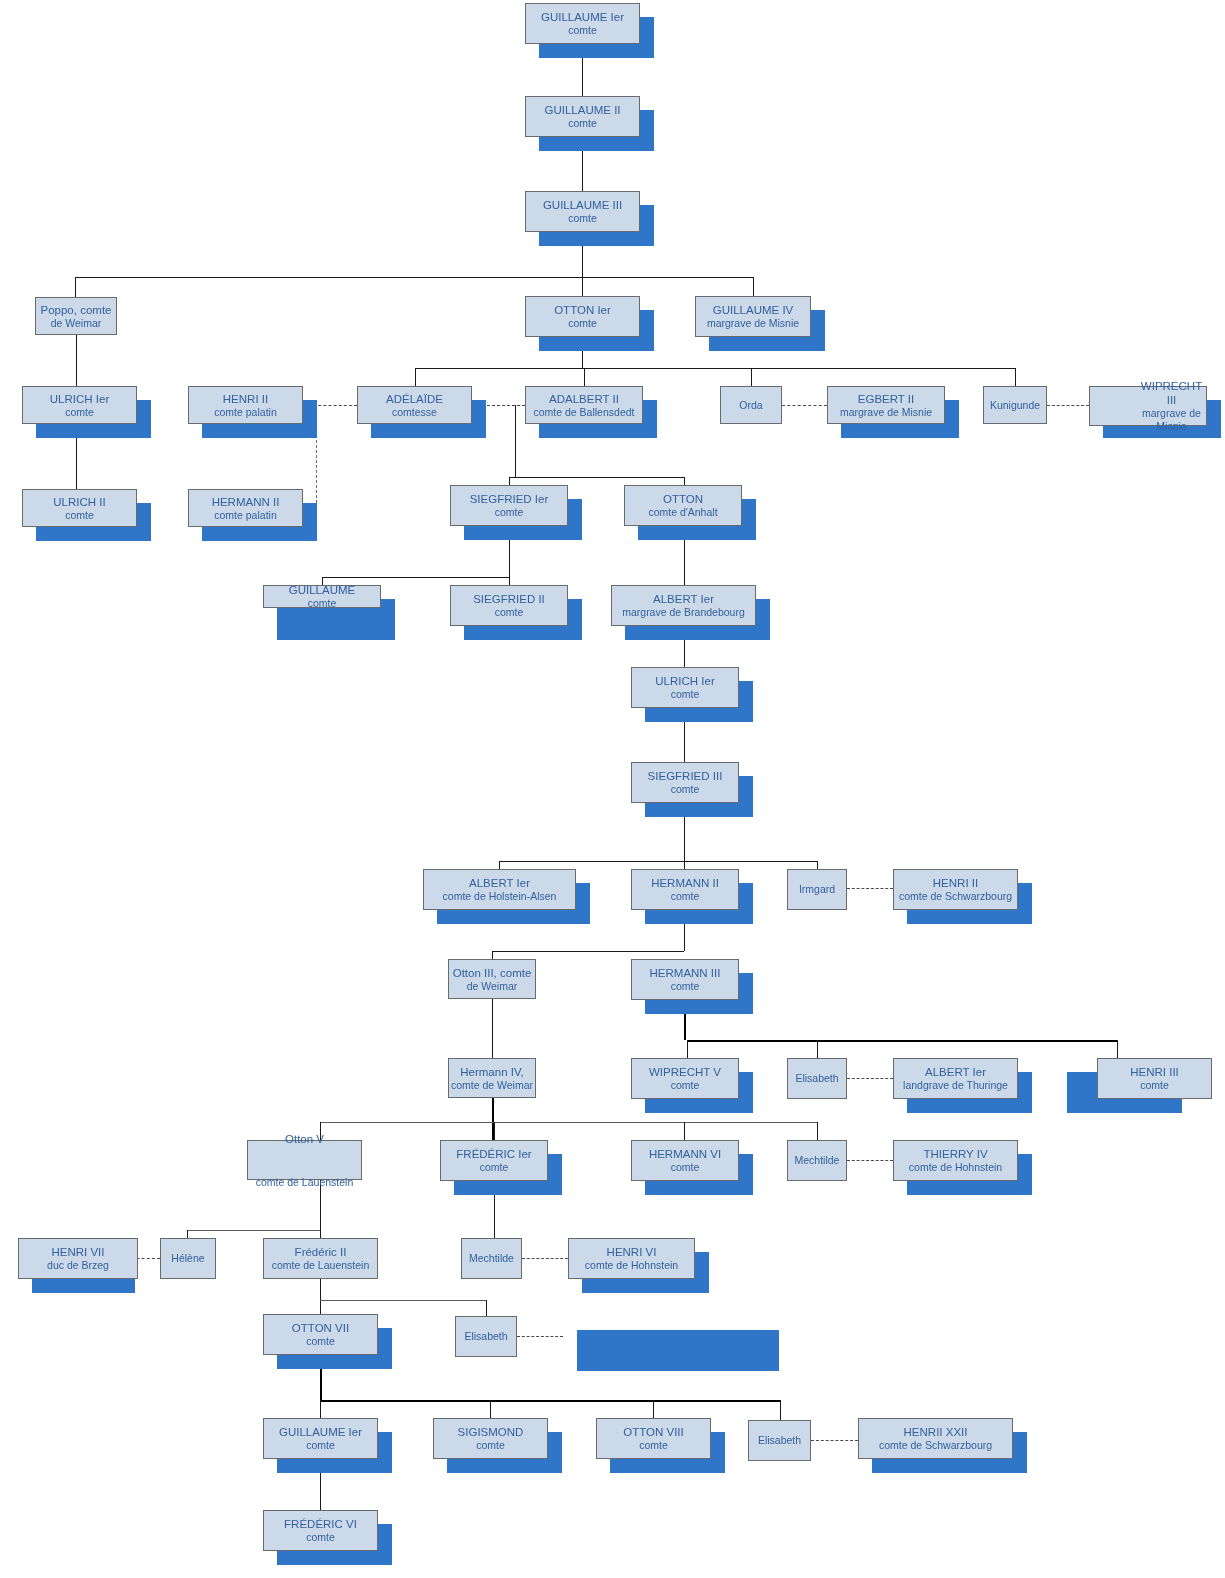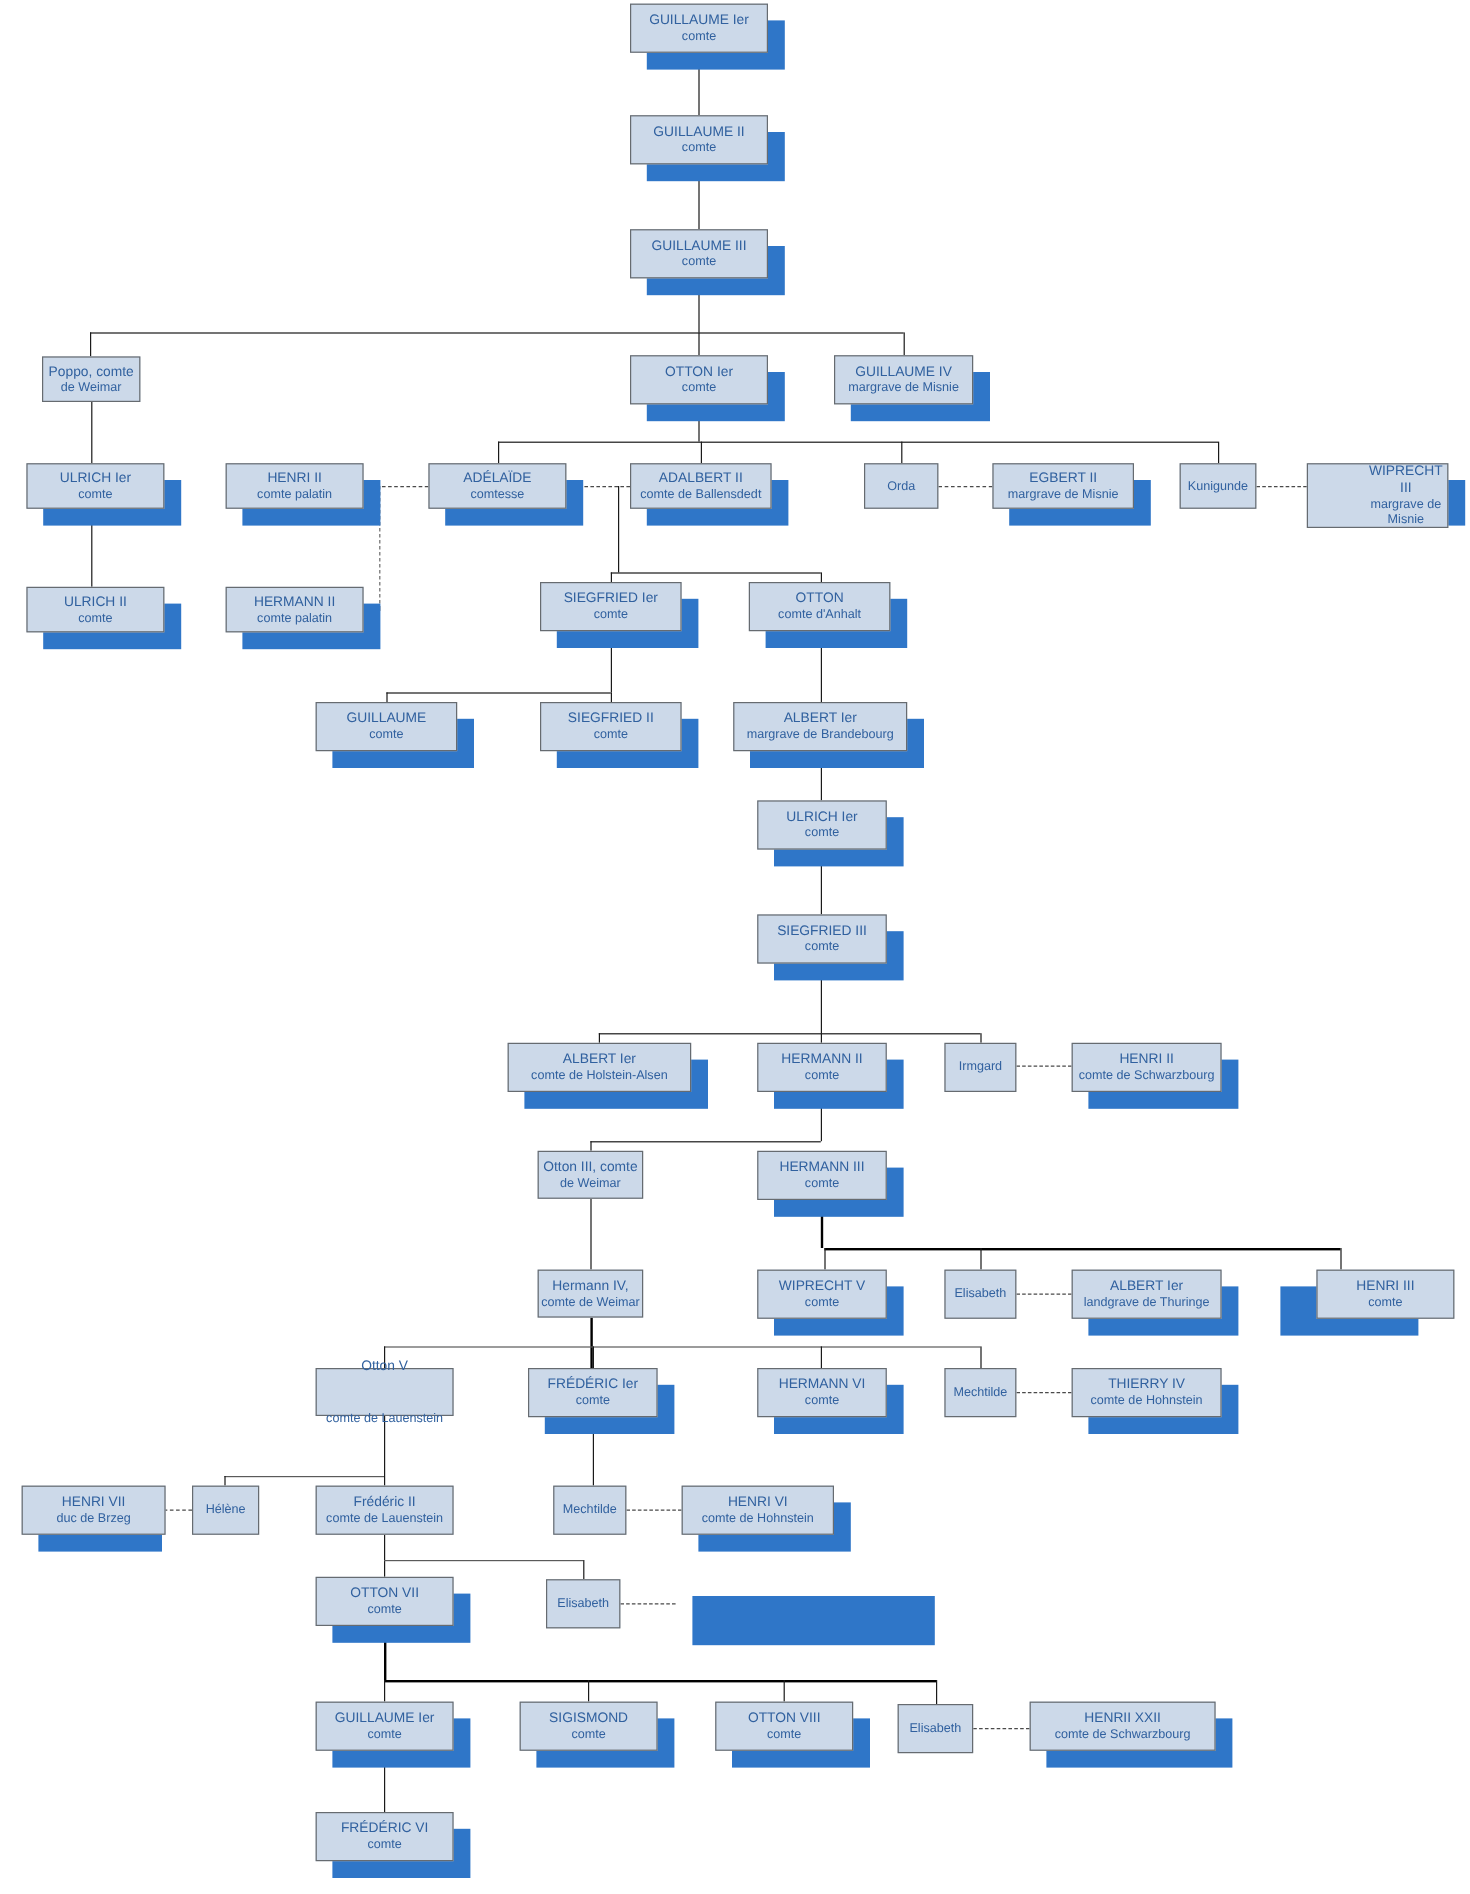--- a/index.html
+++ b/index.html
@@ -159,21 +159,21 @@
     </div>
     <div class="shadow" style="left: 841px; top: 400px; width: 118px; height: 38px;"></div>
     <div class="node" style="left: 827px; top: 386px; width: 118px; height: 38px;">
       <div class="l1">EGBERT II</div>
       <div class="l2">margrave de Misnie</div>
     </div>
     <div class="node sm" style="left: 983px; top: 386px; width: 64px; height: 38px;">
       <div class="l1">Kunigunde</div>
     </div>
     <div class="shadow" style="left: 1103px; top: 400px; width: 118px; height: 38px;"></div>
-    <div class="node" style="left: 1089px; top: 386px; width: 118px; height: 54px; padding-left: 47px;">
+    <div class="node" style="left: 1089px; top: 386px; width: 118px; height: 40px; padding-left: 47px;">
       <div class="l1">WIPRECHT III</div>
       <div class="l2">margrave de Misnie</div>
     </div>
     <div class="shadow" style="left: 36px; top: 503px; width: 115px; height: 38px;"></div>
     <div class="node" style="left: 22px; top: 489px; width: 115px; height: 38px;">
       <div class="l1">ULRICH II</div>
       <div class="l2">comte</div>
     </div>
     <div class="shadow" style="left: 202px; top: 503px; width: 115px; height: 38px;"></div>
     <div class="node" style="left: 188px; top: 489px; width: 115px; height: 38px;">
@@ -184,21 +184,21 @@
     <div class="node" style="left: 450px; top: 485px; width: 118px; height: 41px;">
       <div class="l1">SIEGFRIED Ier</div>
       <div class="l2">comte</div>
     </div>
     <div class="shadow" style="left: 638px; top: 499px; width: 118px; height: 41px;"></div>
     <div class="node" style="left: 624px; top: 485px; width: 118px; height: 41px;">
       <div class="l1">OTTON</div>
       <div class="l2">comte d'Anhalt</div>
     </div>
     <div class="shadow" style="left: 277px; top: 599px; width: 118px; height: 41px;"></div>
-    <div class="node" style="left: 263px; top: 585px; width: 118px; height: 41px;">
+    <div class="node" style="left: 263px; top: 585px; width: 118px; height: 23px;">
       <div class="l1">GUILLAUME</div>
       <div class="l2">comte</div>
     </div>
     <div class="shadow" style="left: 464px; top: 599px; width: 118px; height: 41px;"></div>
     <div class="node" style="left: 450px; top: 585px; width: 118px; height: 41px;">
       <div class="l1">SIEGFRIED II</div>
       <div class="l2">comte</div>
     </div>
     <div class="shadow" style="left: 625px; top: 599px; width: 145px; height: 41px;"></div>
     <div class="node" style="left: 611px; top: 585px; width: 145px; height: 41px;">
@@ -257,21 +257,21 @@
     <div class="shadow" style="left: 907px; top: 1072px; width: 125px; height: 41px;"></div>
     <div class="node" style="left: 893px; top: 1058px; width: 125px; height: 41px;">
       <div class="l1">ALBERT Ier</div>
       <div class="l2">landgrave de Thuringe</div>
     </div>
     <div class="shadow" style="left: 1067px; top: 1072px; width: 115px; height: 41px;"></div>
     <div class="node" style="left: 1097px; top: 1058px; width: 115px; height: 41px;">
       <div class="l1">HENRI III</div>
       <div class="l2">comte</div>
     </div>
-    <div class="node" style="left: 263px; top: 1140px; width: 115px; height: 40px; gap: 30px;">
+    <div class="node" style="left: 247px; top: 1140px; width: 115px; height: 40px; gap: 30px;">
       <div class="l1">Otton V</div>
       <div class="l2">comte de Lauenstein</div>
     </div>
     <div class="shadow" style="left: 454px; top: 1154px; width: 108px; height: 41px;"></div>
     <div class="node" style="left: 440px; top: 1140px; width: 108px; height: 41px;">
       <div class="l1">FRÉDÉRIC Ier</div>
       <div class="l2">comte</div>
     </div>
     <div class="shadow" style="left: 645px; top: 1154px; width: 108px; height: 41px;"></div>
     <div class="node" style="left: 631px; top: 1140px; width: 108px; height: 41px;">

